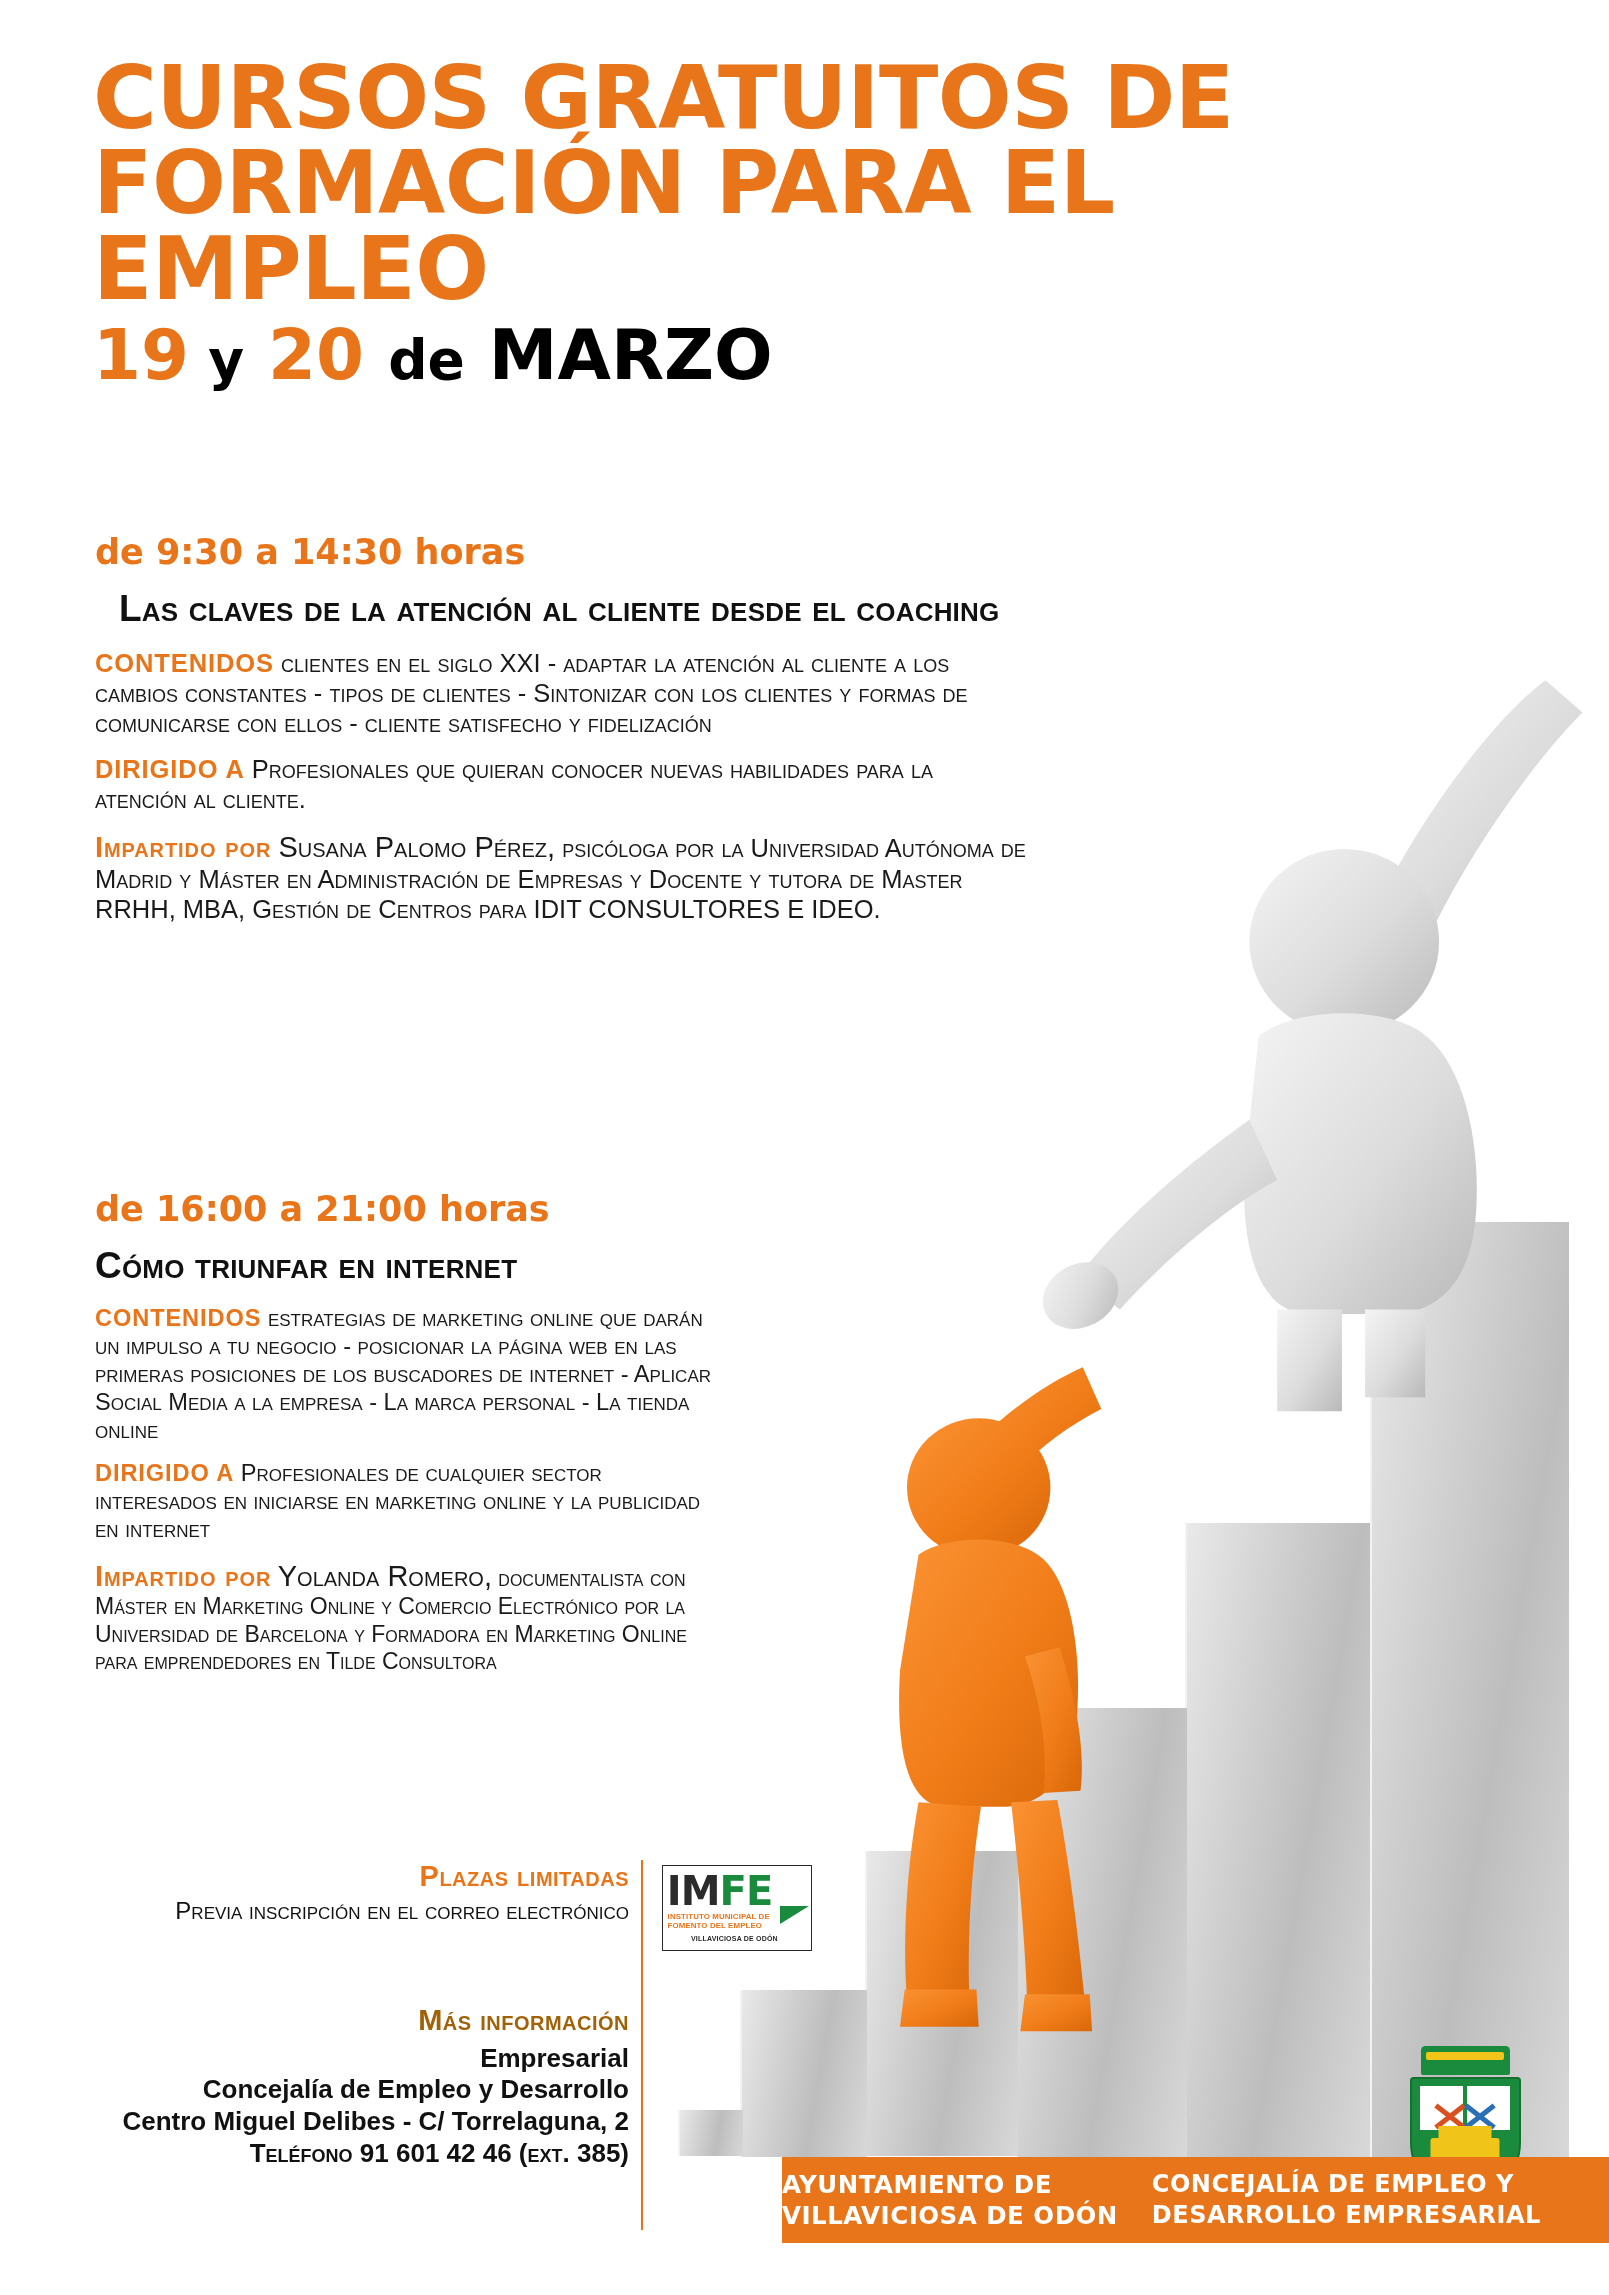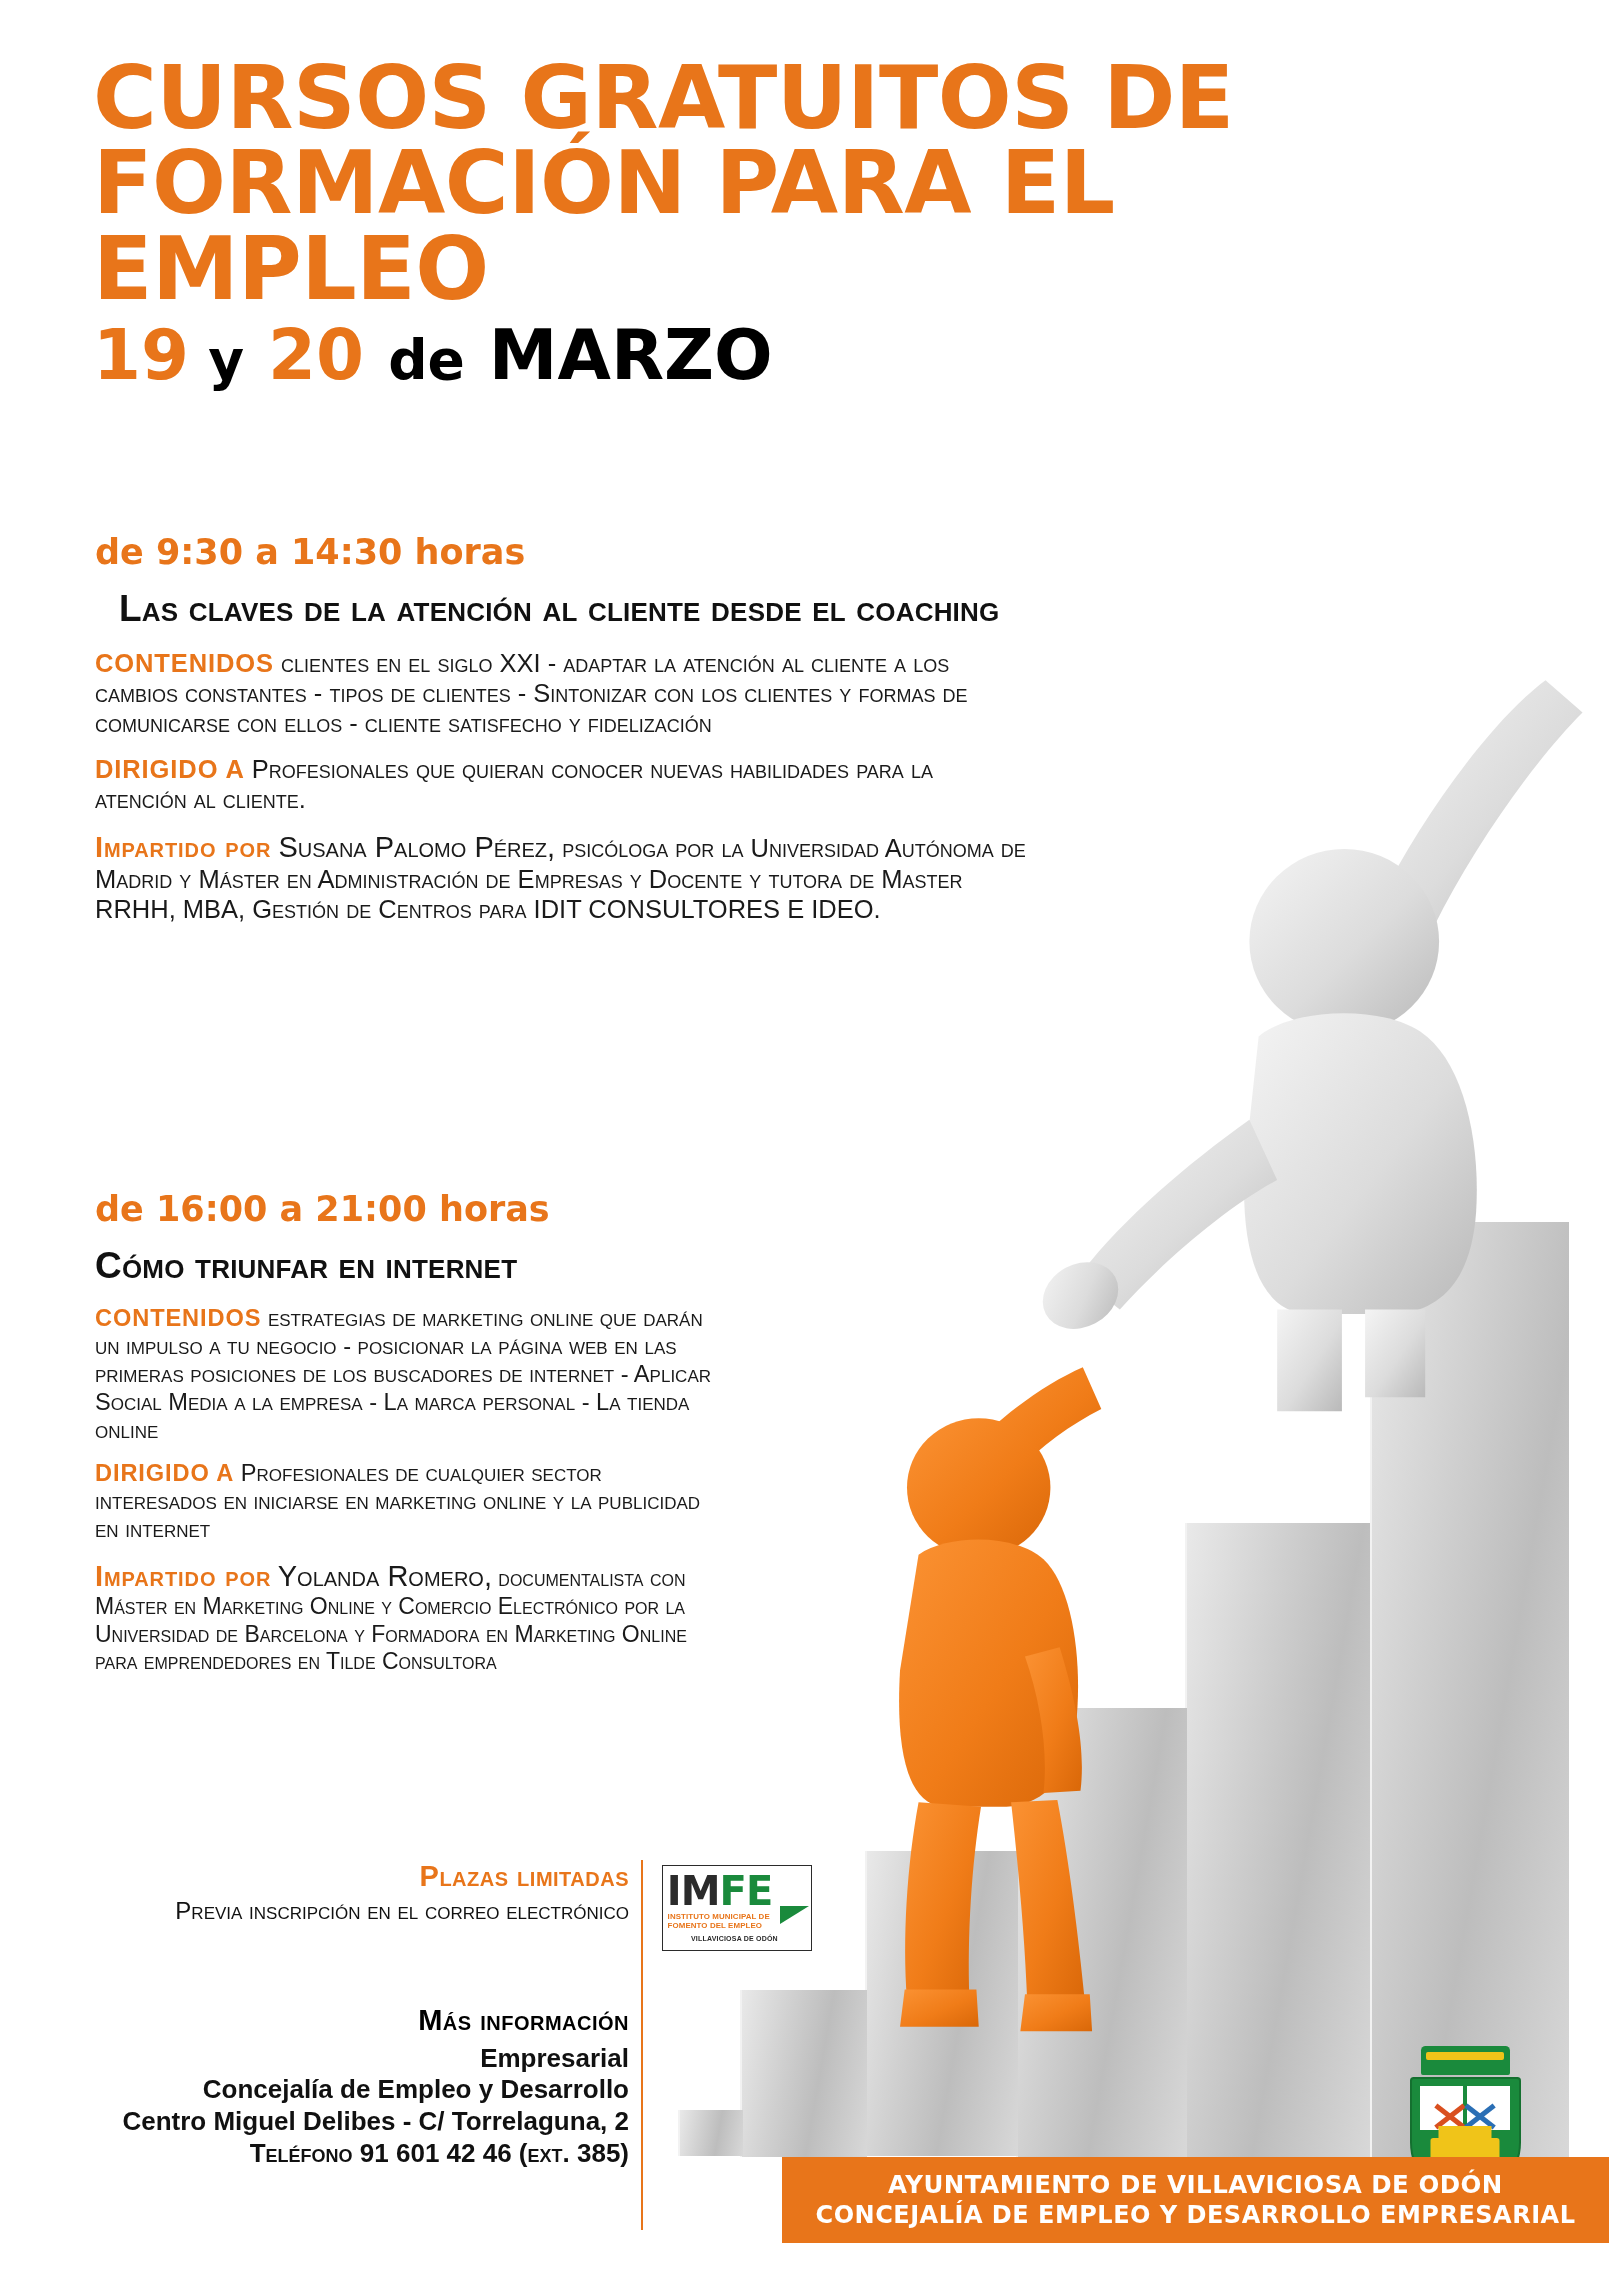--- a/index.html
+++ b/index.html
@@ -124,21 +124,21 @@
   .footer-info2 {
     position:absolute;
     left: 69px;
     top: 2004px;
     width: 560px;
     text-align: right;
     font-family:"Liberation Sans", sans-serif;
     color:#111;
   }
   .fi2-title {
-    color:#000000;
+    color:#a16207;
     font-size: 29px;
     font-weight:600;
     font-variant: small-caps;
     letter-spacing: 0.5px;
     margin-bottom: 5.6px;
   }
   .fi2-line { font-size: 26px; font-weight:700; line-height:1.22; }
   .fi2-tel { font-size: 26px; font-weight:700; font-variant: small-caps; }
 
   .vrule {
@@ -201,21 +201,21 @@
   
   .bottombar {
     position:absolute;
     left: 782px;
     top: 2157px;
     width: 827px;
     height: 86px;
     background:#E8751A;
     color:#fff;
     display:flex;
-    flex-direction:column;
+    flex-direction:row;
     align-items:center;
     justify-content:center;
     font-family:"DejaVu Sans", sans-serif;
     font-weight:700;
     font-size: 24.5px;
     line-height:1.28;
     letter-spacing: 0.5px;
   }
   .bottombar .l2 { font-size: 24px; }
 

